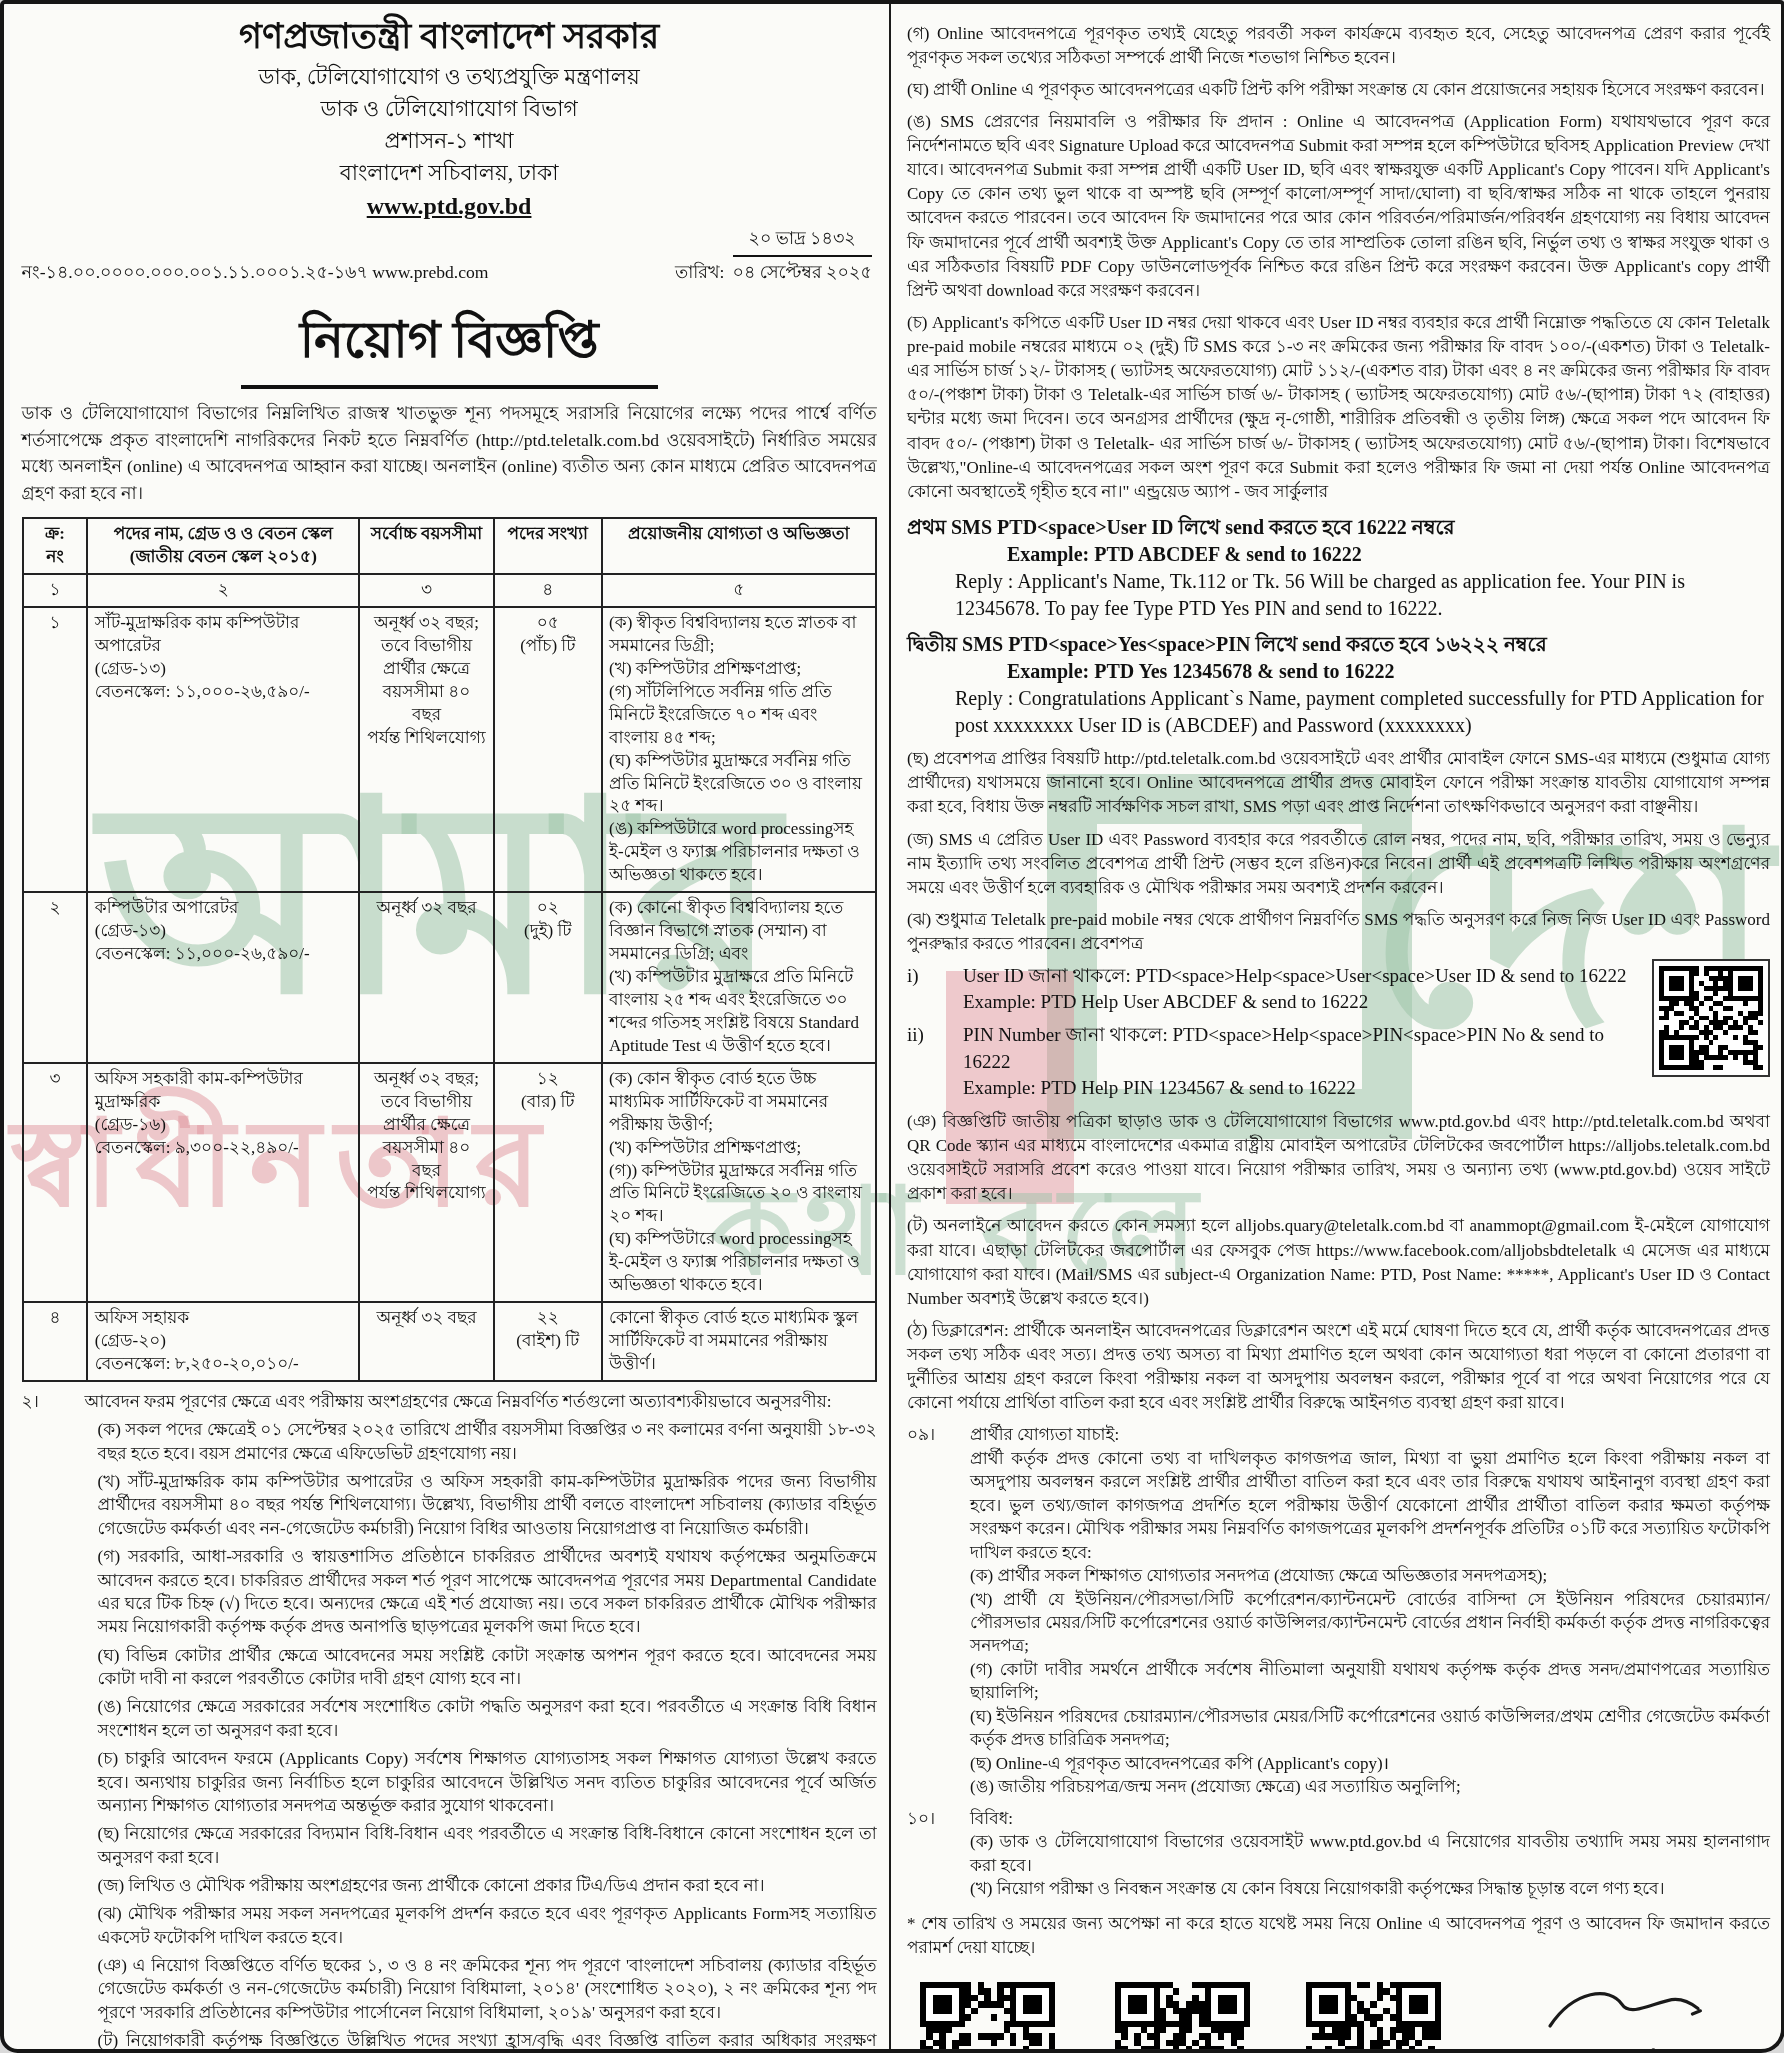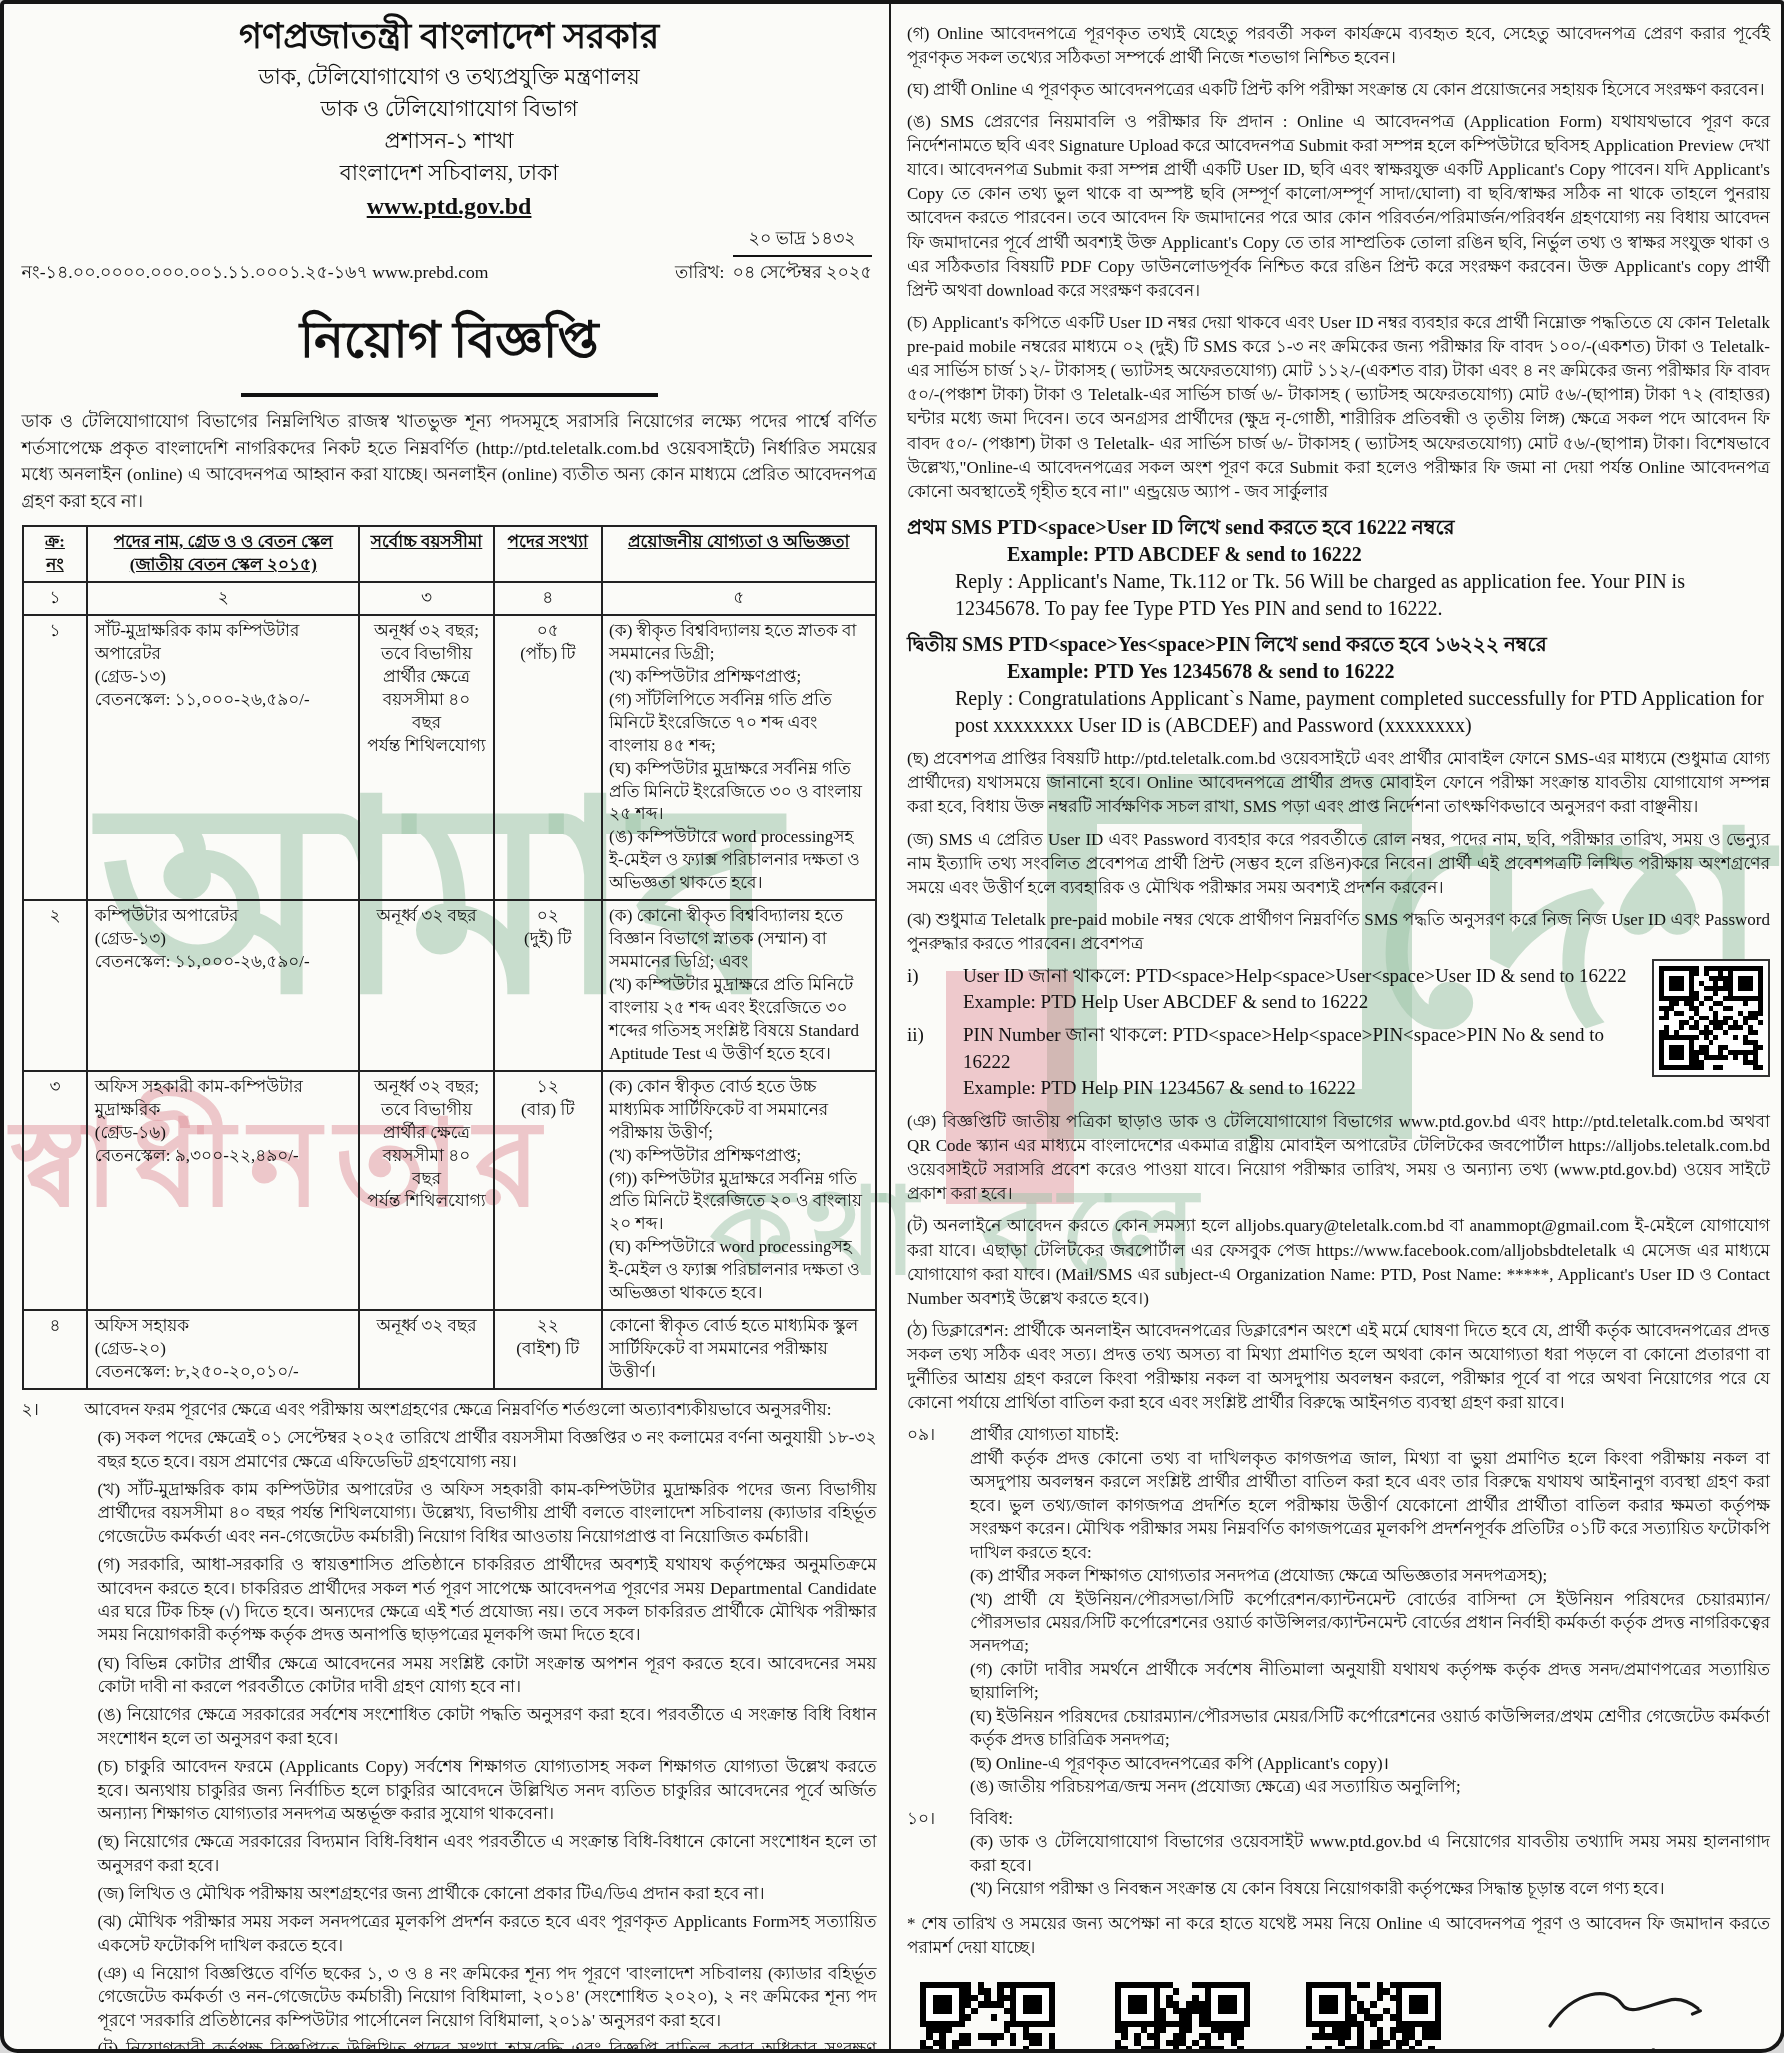--- a/index.html
+++ b/index.html
@@ -30,26 +30,26 @@
   .hd-line{font-size:21.7px;margin-top:4.8px;}
   .hd-site{font-size:24px;font-weight:bold;text-decoration:underline;margin-top:4.8px;}
   .memo-row{display:flex;justify-content:space-between;align-items:flex-end;margin-top:3.2px;}
   .memo{font-size:17.6px;}
   .date-wrap{display:flex;align-items:flex-end;gap:8px;font-size:17.6px;margin-right:4.8px;}
   .date-stack{text-align:center;}
   .date-top{border-bottom:2.4px solid #111;padding:0 6.4px 1.6px;}
   .date-bot{padding-top:1.6px;}
 
   .title{font-size:50px;font-weight:bold;text-align:center;margin:14.4px auto 4.8px;width:417px;
-         border-bottom:4.8px solid #111;padding-bottom:8px;}
+         border-bottom:4.8px solid #111;}
   .intro{font-size:17.6px;line-height:1.5;text-align:justify;margin-top:11.2px;}
 
   table.posts{border-collapse:collapse;width:100%;margin-top:11.2px;font-size:17px;}
   table.posts td,table.posts th{border:2px solid #222;padding:4px 6.4px;vertical-align:top;line-height:1.35;}
-  table.posts th{font-weight:bold;text-align:center;text-decoration:underline;}
+  table.posts th{font-weight:bold;text-align:center;}
   .cell-c{text-align:center;}
 
   .sec{display:flex;font-size:17px;line-height:1.38;margin-top:8px;}
   .sec-no{flex:none;width:63px;}
   .sec-body{flex:1;text-align:justify;}
   .sub{font-size:17px;line-height:1.38;margin:4.8px 0 0 76px;text-align:justify;}
 
   
   .rp{font-size:17px;line-height:1.42;text-align:justify;margin-top:8px;}
   .sms-blk{font-size:20px;line-height:1.35;margin-top:9.6px;font-family:"Liberation Serif",serif;}

